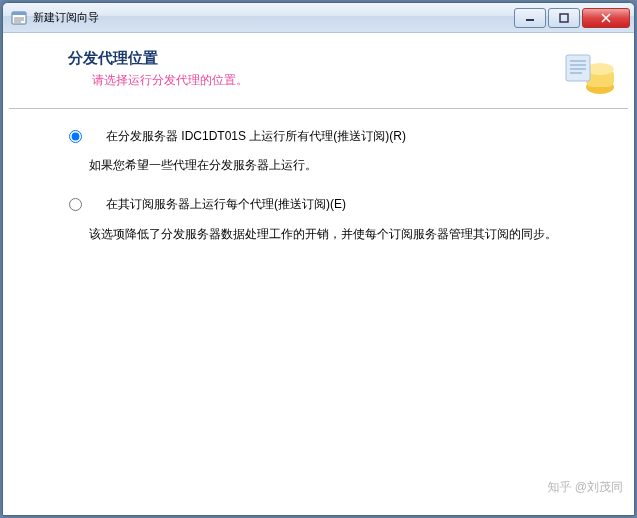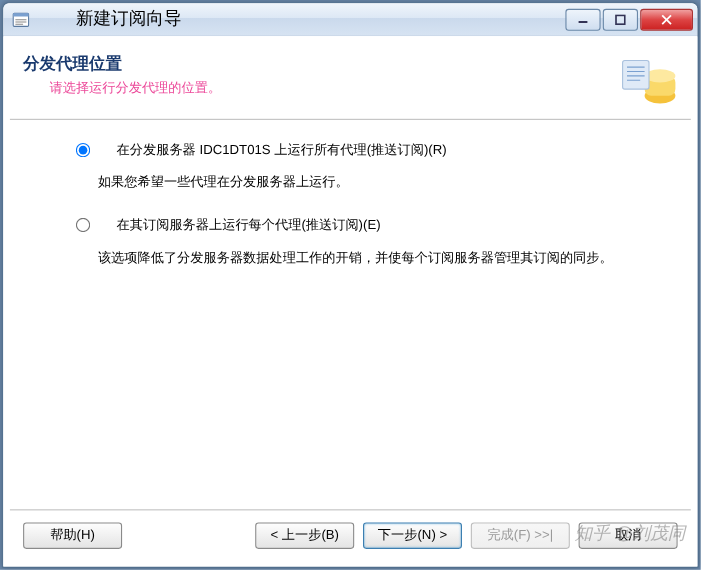--- a/index.html
+++ b/index.html
@@ -36,22 +36,21 @@
       width: 16px;
       height: 16px;
       margin-right: 6px;
       display: inline-flex;
       align-items: center;
       justify-content: center;
     }
     .title-text {
       flex: 1;
       color: #000;
-      font-size: 16px;
-      margin-left: 36px;
+      font-size: 11px;
     }
     .winbtns {
       display: flex;
       gap: 0;
     }
     .winbtn {
       width: 32px;
       height: 20px;
       border: 1px solid #6a88a8;
       background: linear-gradient(to bottom, #eef4fb, #cfdef0);
@@ -77,21 +76,21 @@
       display: flex;
       flex-direction: column;
       padding: 6px;
     }
     .header {
       height: 70px;
       border-bottom: 1px solid #c0c0c0;
       display: flex;
       padding: 10px 12px 8px 12px;
     }
-    .header-text { flex: 1; }
+    .header-text { flex: 1; margin-left: 47px; }
     .header-title {
       font-size: 15px;
       font-weight: bold;
       color: #1a3a6e;
       margin-bottom: 4px;
     }
     .header-sub {
       font-size: 12px;
       color: #ec4899;
       padding-left: 24px;
@@ -151,24 +150,23 @@
     .btn:disabled {
       color: #9a9a9a;
       border-color: #bdbdbd;
       background: linear-gradient(to bottom, #f7f7f7, #efefef);
       cursor: default;
     }
     .watermark {
       position: absolute;
       right: 14px;
       bottom: 22px;
-      font-size: 16px;
+      font-size: 12px;
       color: rgba(120,120,120,0.55);
       pointer-events: none;
-      font-style: italic;
     }
   </style>
 </head>
 <body>
 
 <div class="window">
   <div class="titlebar">
     <span class="title-icon">
       <svg width="16" height="16" viewBox="0 0 16 16">
         <rect x="1" y="2" width="14" height="12" rx="1" fill="#fff" stroke="#5a7aa0"></rect>
@@ -228,24 +226,16 @@
       <div class="option-desc">如果您希望一些代理在分发服务器上运行。</div>
 
       <label class="option">
         <input type="radio" name="agentloc" style="">
         <span>在其订阅服务器上运行每个代理(推送订阅)(E)</span>
       </label>
       <div class="option-desc">该选项降低了分发服务器数据处理工作的开销，并使每个订阅服务器管理其订阅的同步。</div>
 
     </div>
 
-    <div class="buttonbar">
-      <button class="btn">帮助(H)</button>
-      <div class="spacer"></div>
-      <button class="btn">&lt; 上一步(B)</button>
-      <button class="btn default">下一步(N) &gt;</button>
-      <button class="btn" disabled="">完成(F) &gt;&gt;|</button>
-      <button class="btn">取消</button>
-    </div>
   </div>
 </div>
 
 <div class="watermark">知乎 @刘茂同</div>
 
 </body></html>

